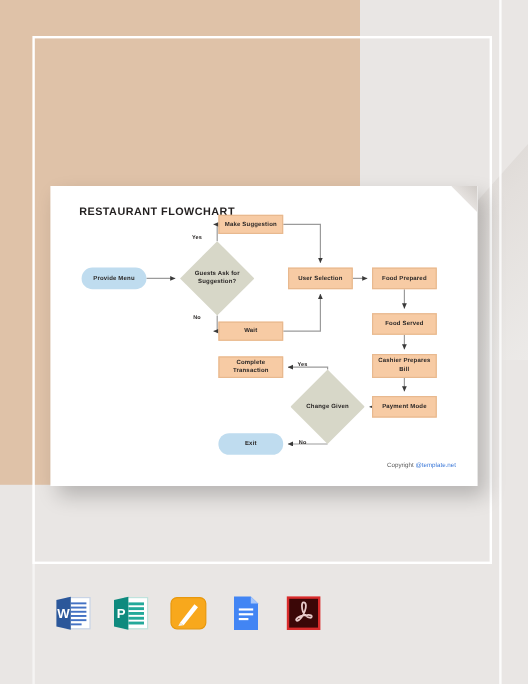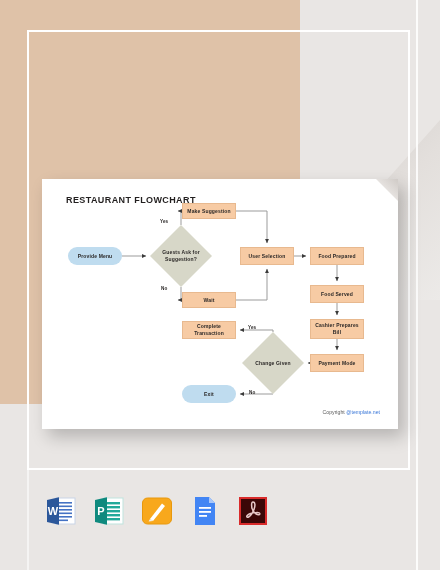--- a/index.html
+++ b/index.html
@@ -36,21 +36,20 @@
   #left-strip{
     position:absolute;left:27px;top:404px;width:2px;height:166px;
     background:rgba(255,255,255,.55);
   }
 
   
   #card{
     position:absolute;left:42px;top:155px;width:356px;height:250px;
     background:#ffffff;
     box-shadow:6px 8px 16px rgba(0,0,0,.22);
-    margin-top:24px;
   }
   #card-corner{
     position:absolute;right:0;top:0;width:22px;height:22px;
     background:linear-gradient(225deg,#cfcac6 0%,#efecea 70%);
     clip-path:polygon(100% 0,0 0,100% 100%);
   }
   #doc-title{
     position:absolute;left:24px;top:16px;
     font-size:9px;font-weight:bold;letter-spacing:.4px;color:#221f1f;
     white-space:nowrap;

